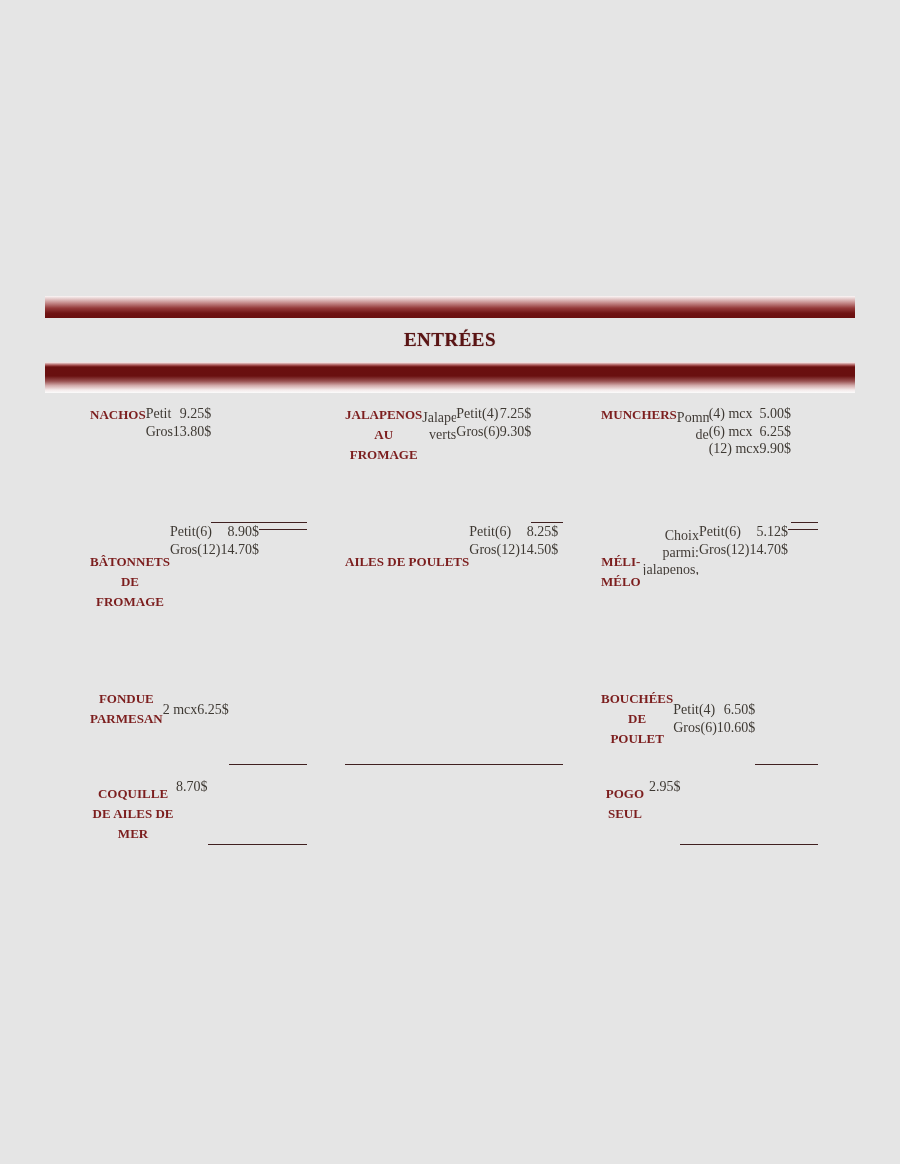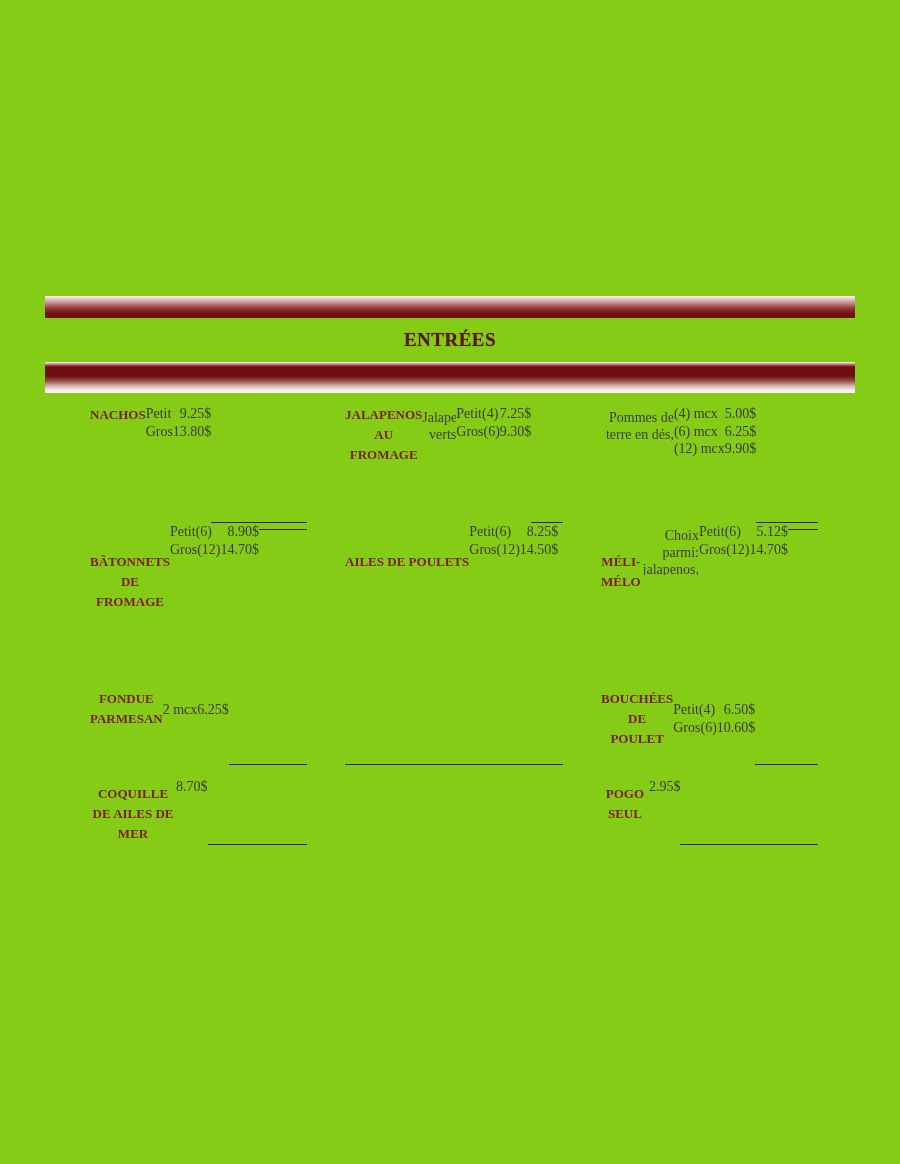--- a/index.html
+++ b/index.html
@@ -1,18 +1,18 @@
 <!DOCTYPE html>
 <html><head>
 <meta charset="utf-8">
 <style>
   html,body { margin:0; padding:0; background:#fff; }
   .page {
     position:relative; width:900px; height:1164px;
-    background:#84cc16; overflow:hidden;
+    background:#e5e5e5; overflow:hidden;
     font-family:"Liberation Serif","DejaVu Serif",serif;
   }
   
   .band-top {
     position:absolute; left:45px; top:296px; width:810px; height:22px;
     background:linear-gradient(180deg,#fbf6f6 0%,#c89090 30%,#953b3b 55%,#701313 78%,#690f0f 100%);
   }
   .title-row { position:absolute; left:0; top:329px; width:100%; text-align:center; }
   .page-title {
     font-size:19px; font-weight:bold; color:#5a1414; letter-spacing:.5px;
@@ -99,20 +99,21 @@
         </div>
         <div class="item">
           <span class="lbl">Gros(6)</span>
           <span class="prc">9.30$</span>
         </div>
       </div>
       <div class="rule pin"></div>
     </section>
 
     <section class="cell c3 r1">
+      <h3 class="hd">MUNCHERS</h3>
       <p class="desc">Pommes de terre en dés, jalapenos et fromage</p>
       <div class="items">
         <div class="item">
           <span class="lbl">(4) mcx</span>
           <span class="prc">5.00$</span>
         </div>
         <div class="item">
           <span class="lbl">(6) mcx</span>
           <span class="prc">6.25$</span>
         </div>

